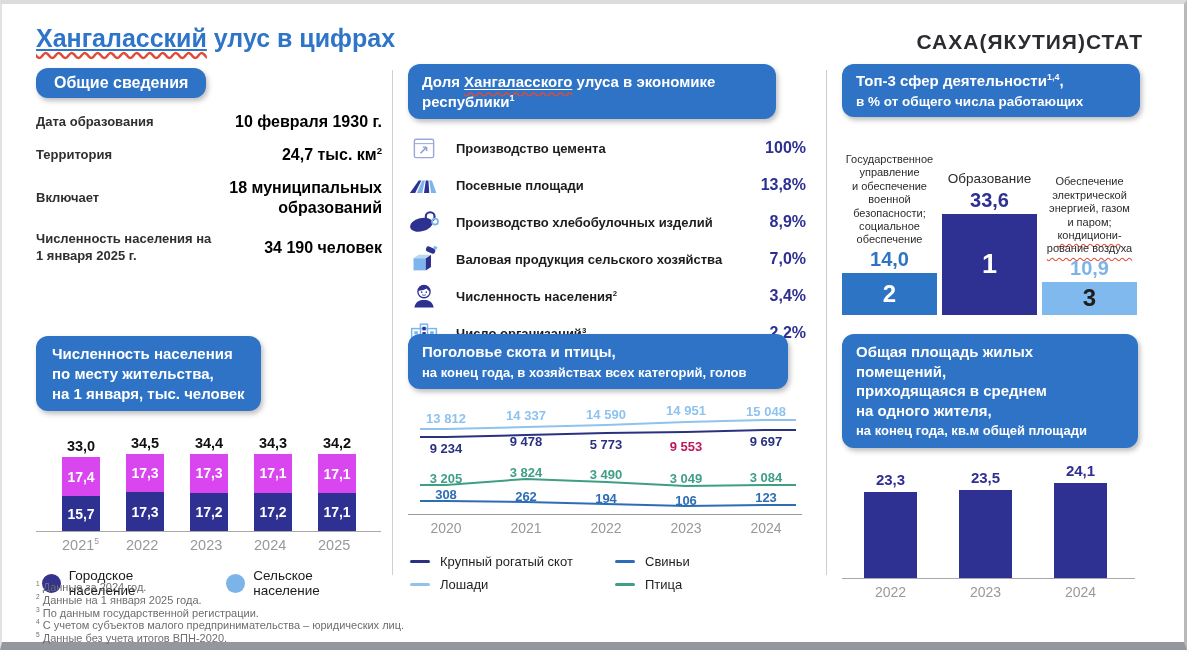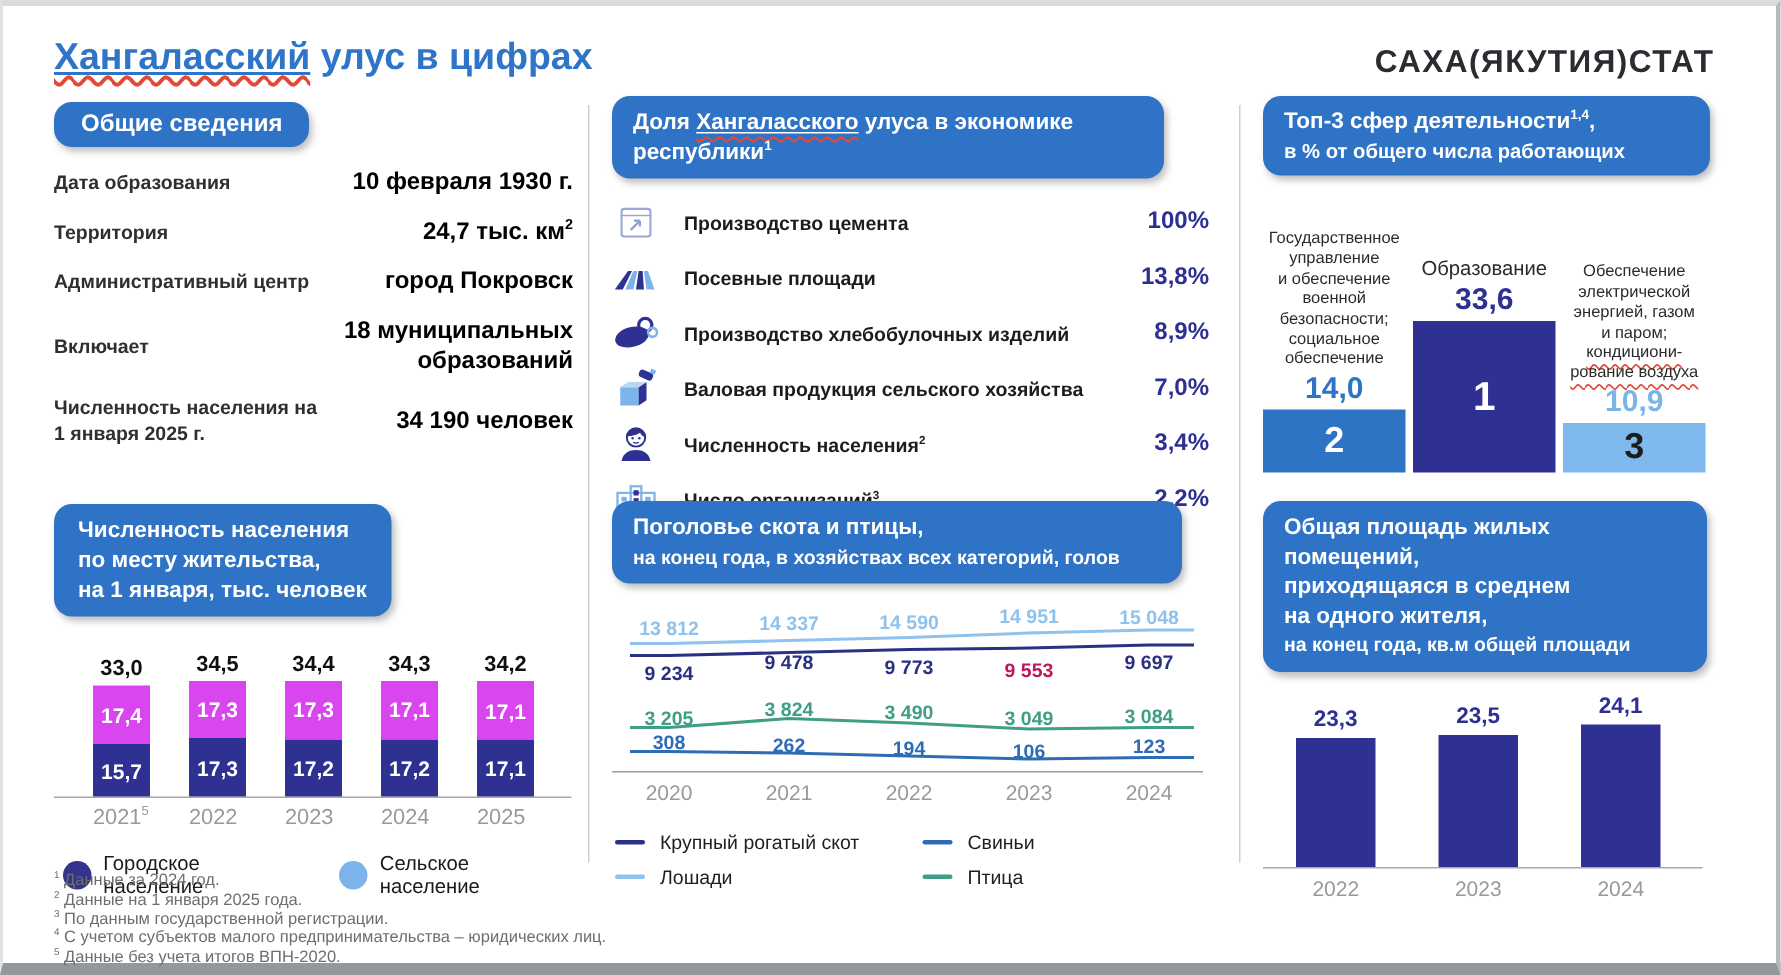--- a/index.html
+++ b/index.html
@@ -121,24 +121,20 @@
 <div class="sec" id="sec-general">
   <div class="head-box hb1">Общие сведения</div>
   <div id="general-rows">
       <div class="fact-row">
         <div class="fact-label">Дата образования</div>
         <div class="fact-value">10 февраля 1930 г.</div>
       </div>
       <div class="fact-row">
         <div class="fact-label">Территория</div>
         <div class="fact-value">24,7 тыс. км<sup>2</sup></div>
-      </div>
-      <div class="fact-row">
-        <div class="fact-label">Административный центр</div>
-        <div class="fact-value">город Покровск</div>
       </div>
       <div class="fact-row">
         <div class="fact-label">Включает</div>
         <div class="fact-value">18 муниципальных образований</div>
       </div>
       <div class="fact-row">
         <div class="fact-label">Численность населения на 1 января 2025 г.</div>
         <div class="fact-value">34 190 человек</div>
       </div>
     </div>
@@ -293,21 +289,21 @@
         <polyline points="12,100 38,100 118,101 198,103 278,105 358,104 388,104" fill="none" stroke="#2e6db5" stroke-width="2"></polyline>
       </svg>
     <div id="ls-axis"></div>
   <span class="ls-label" style="left: 38px; top: 10px; color: rgb(143, 195, 238);">13 812</span>
       <span class="ls-label" style="left: 118px; top: 7px; color: rgb(143, 195, 238);">14 337</span>
       <span class="ls-label" style="left: 198px; top: 6px; color: rgb(143, 195, 238);">14 590</span>
       <span class="ls-label" style="left: 278px; top: 2px; color: rgb(143, 195, 238);">14 951</span>
       <span class="ls-label" style="left: 358px; top: 3px; color: rgb(143, 195, 238);">15 048</span>
       <span class="ls-label" style="left: 38px; top: 40px; color: rgb(42, 49, 128);">9 234</span>
       <span class="ls-label" style="left: 118px; top: 33px; color: rgb(42, 49, 128);">9 478</span>
-      <span class="ls-label" style="left: 198px; top: 36px; color: rgb(42, 49, 128);">9 773</span>
+      <span class="ls-label" style="left: 198px; top: 36px; color: rgb(42, 49, 128);">5 773</span>
       <span class="ls-label" style="left: 278px; top: 38px; color: #be185d;">9 553</span>
       <span class="ls-label" style="left: 358px; top: 33px; color: rgb(42, 49, 128);">9 697</span>
       <span class="ls-label" style="left: 38px; top: 70px; color: rgb(63, 158, 133);">3 205</span>
       <span class="ls-label" style="left: 118px; top: 64px; color: rgb(63, 158, 133);">3 824</span>
       <span class="ls-label" style="left: 198px; top: 66px; color: rgb(63, 158, 133);">3 490</span>
       <span class="ls-label" style="left: 278px; top: 70px; color: rgb(63, 158, 133);">3 049</span>
       <span class="ls-label" style="left: 358px; top: 69px; color: rgb(63, 158, 133);">3 084</span>
       <span class="ls-label" style="left: 38px; top: 86px; color: rgb(46, 109, 181);">308</span>
       <span class="ls-label" style="left: 118px; top: 88px; color: rgb(46, 109, 181);">262</span>
       <span class="ls-label" style="left: 198px; top: 90px; color: rgb(46, 109, 181);">194</span>

